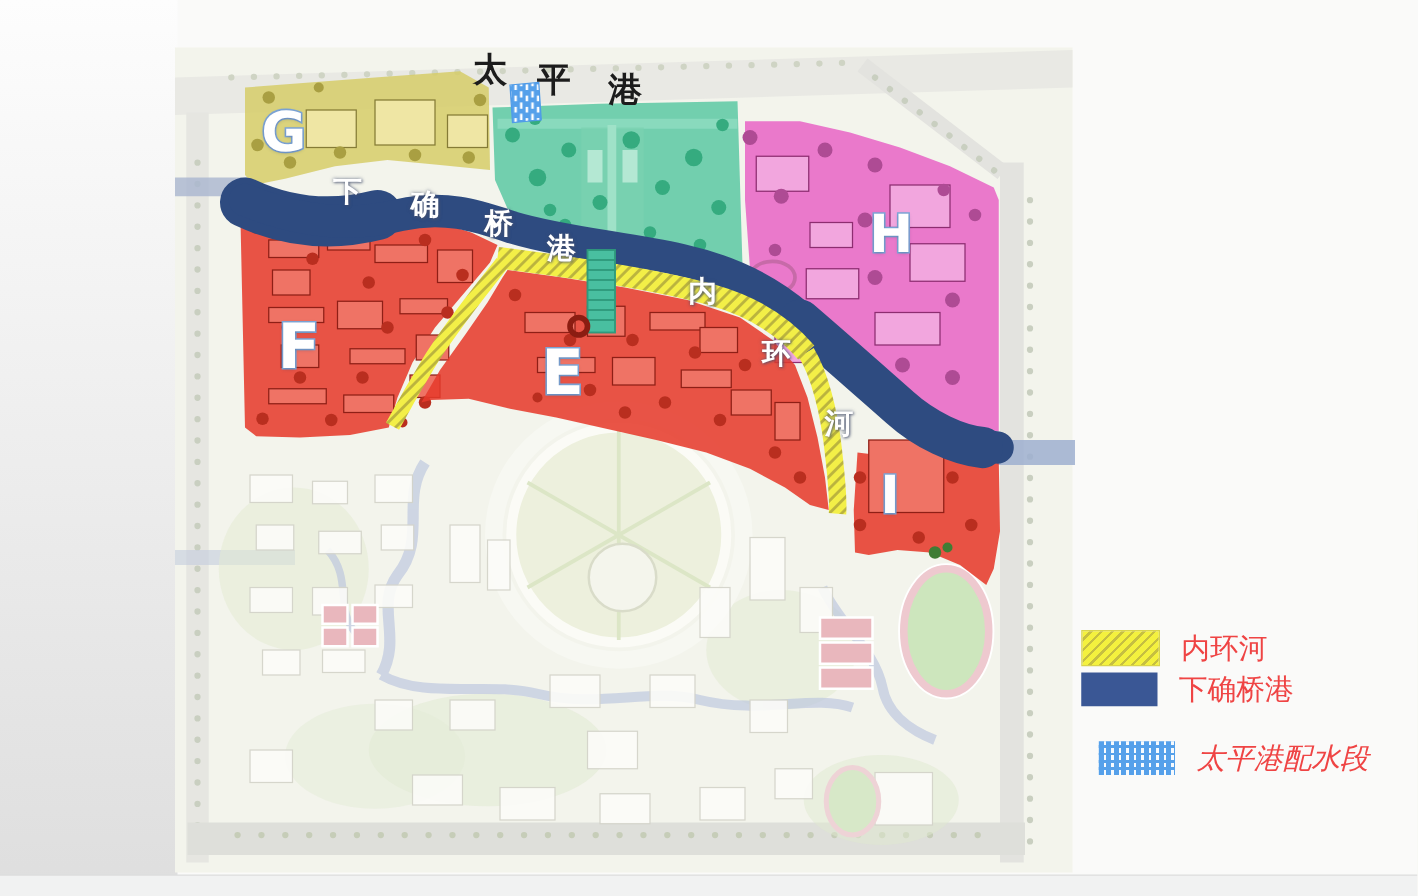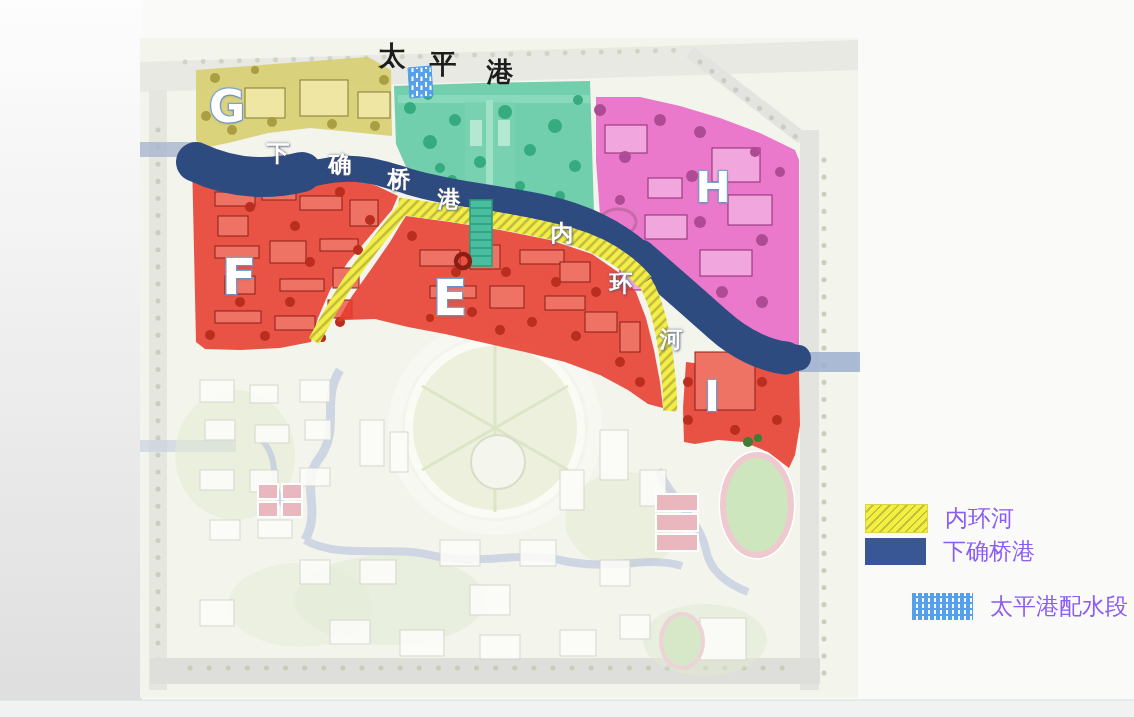--- a/index.html
+++ b/index.html
@@ -15,21 +15,21 @@
               font-size:23px;font-weight:700;color:#ffffff;
               text-shadow:0 0 3px rgba(70,80,110,.75),1px 1px 2px rgba(70,80,110,.6);}
   
   .zone-letter{position:absolute;transform:translate(-50%,-50%);
                font-weight:700;color:#ffffff;
                -webkit-text-stroke:2.5px #7fa8da;paint-order:stroke fill;
                text-shadow:0 1px 3px rgba(40,60,100,.35);}
   
   .legend-row{position:absolute;display:flex;align-items:center;height:28px;}
   .legend-swatch{width:61px;height:27px;flex:0 0 auto;}
-  .legend-label{margin-left:17px;font-size:23px;color:#8b5cf6;white-space:nowrap;}
+  .legend-label{margin-left:17px;font-size:23px;color:#ef4444;white-space:nowrap;}
   .sw-yellow{background:repeating-linear-gradient(135deg,#f4f13e 0 4px,#c6bf41 4px 6px);
              border:1px solid #d9d44c;}
   .sw-navy{background:#3a5795;}
   .sw-bluedash{background-color:#55a0ea;
        background-image:repeating-linear-gradient(0deg,rgba(85,160,234,0) 0 4px,#55a0ea 4px 6px),
                         repeating-linear-gradient(90deg,rgba(255,255,255,0) 0 4px,rgba(255,255,255,.95) 4px 6px);}
 </style>
 </head>
 <body>
 
@@ -353,19 +353,19 @@
 
   <div>
     <div class="legend-row" style="left:865px;top:504px;">
       <div class="legend-swatch sw-yellow"></div>
       <div class="legend-label">内环河</div>
     </div>
     <div class="legend-row" style="left:865px;top:537px;">
       <div class="legend-swatch sw-navy"></div>
       <div class="legend-label">下确桥港</div>
     </div>
-    <div class="legend-row" style="left:912px;top:592px;">
+    <div class="legend-row" style="left:879px;top:592px;font-style:italic;">
       <div class="legend-swatch sw-bluedash"></div>
       <div class="legend-label">太平港配水段</div>
     </div>
   </div>
 
 </div>
 
 </body></html>

